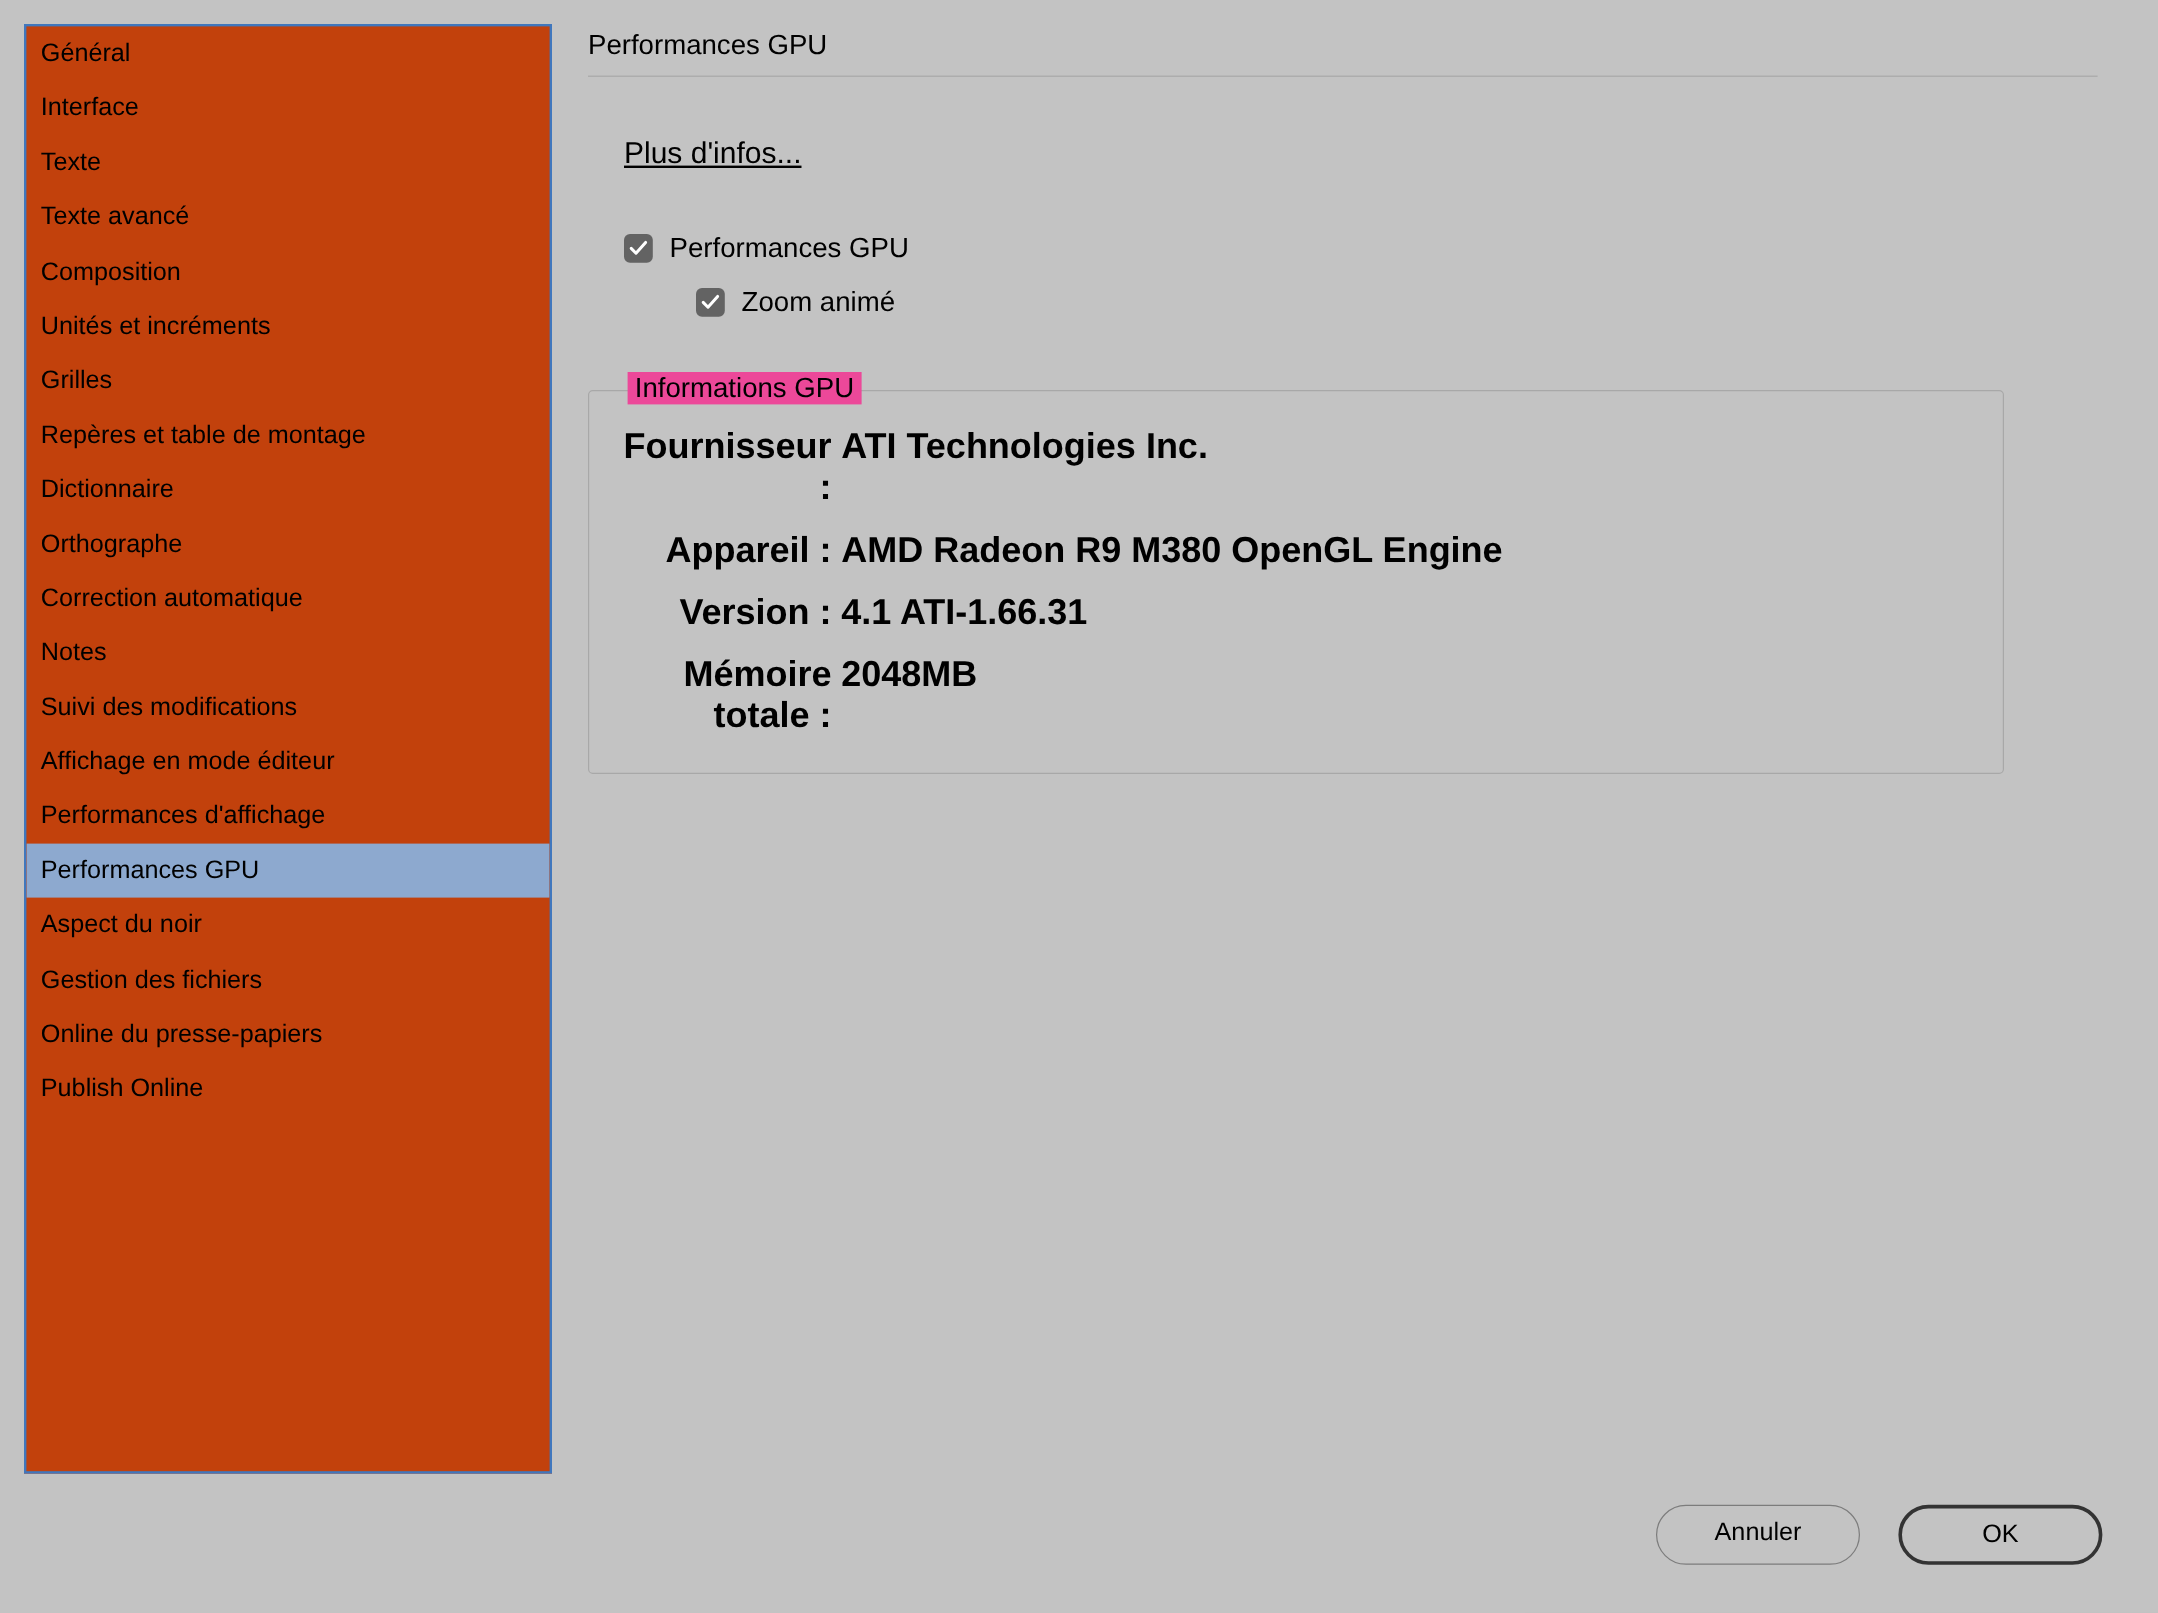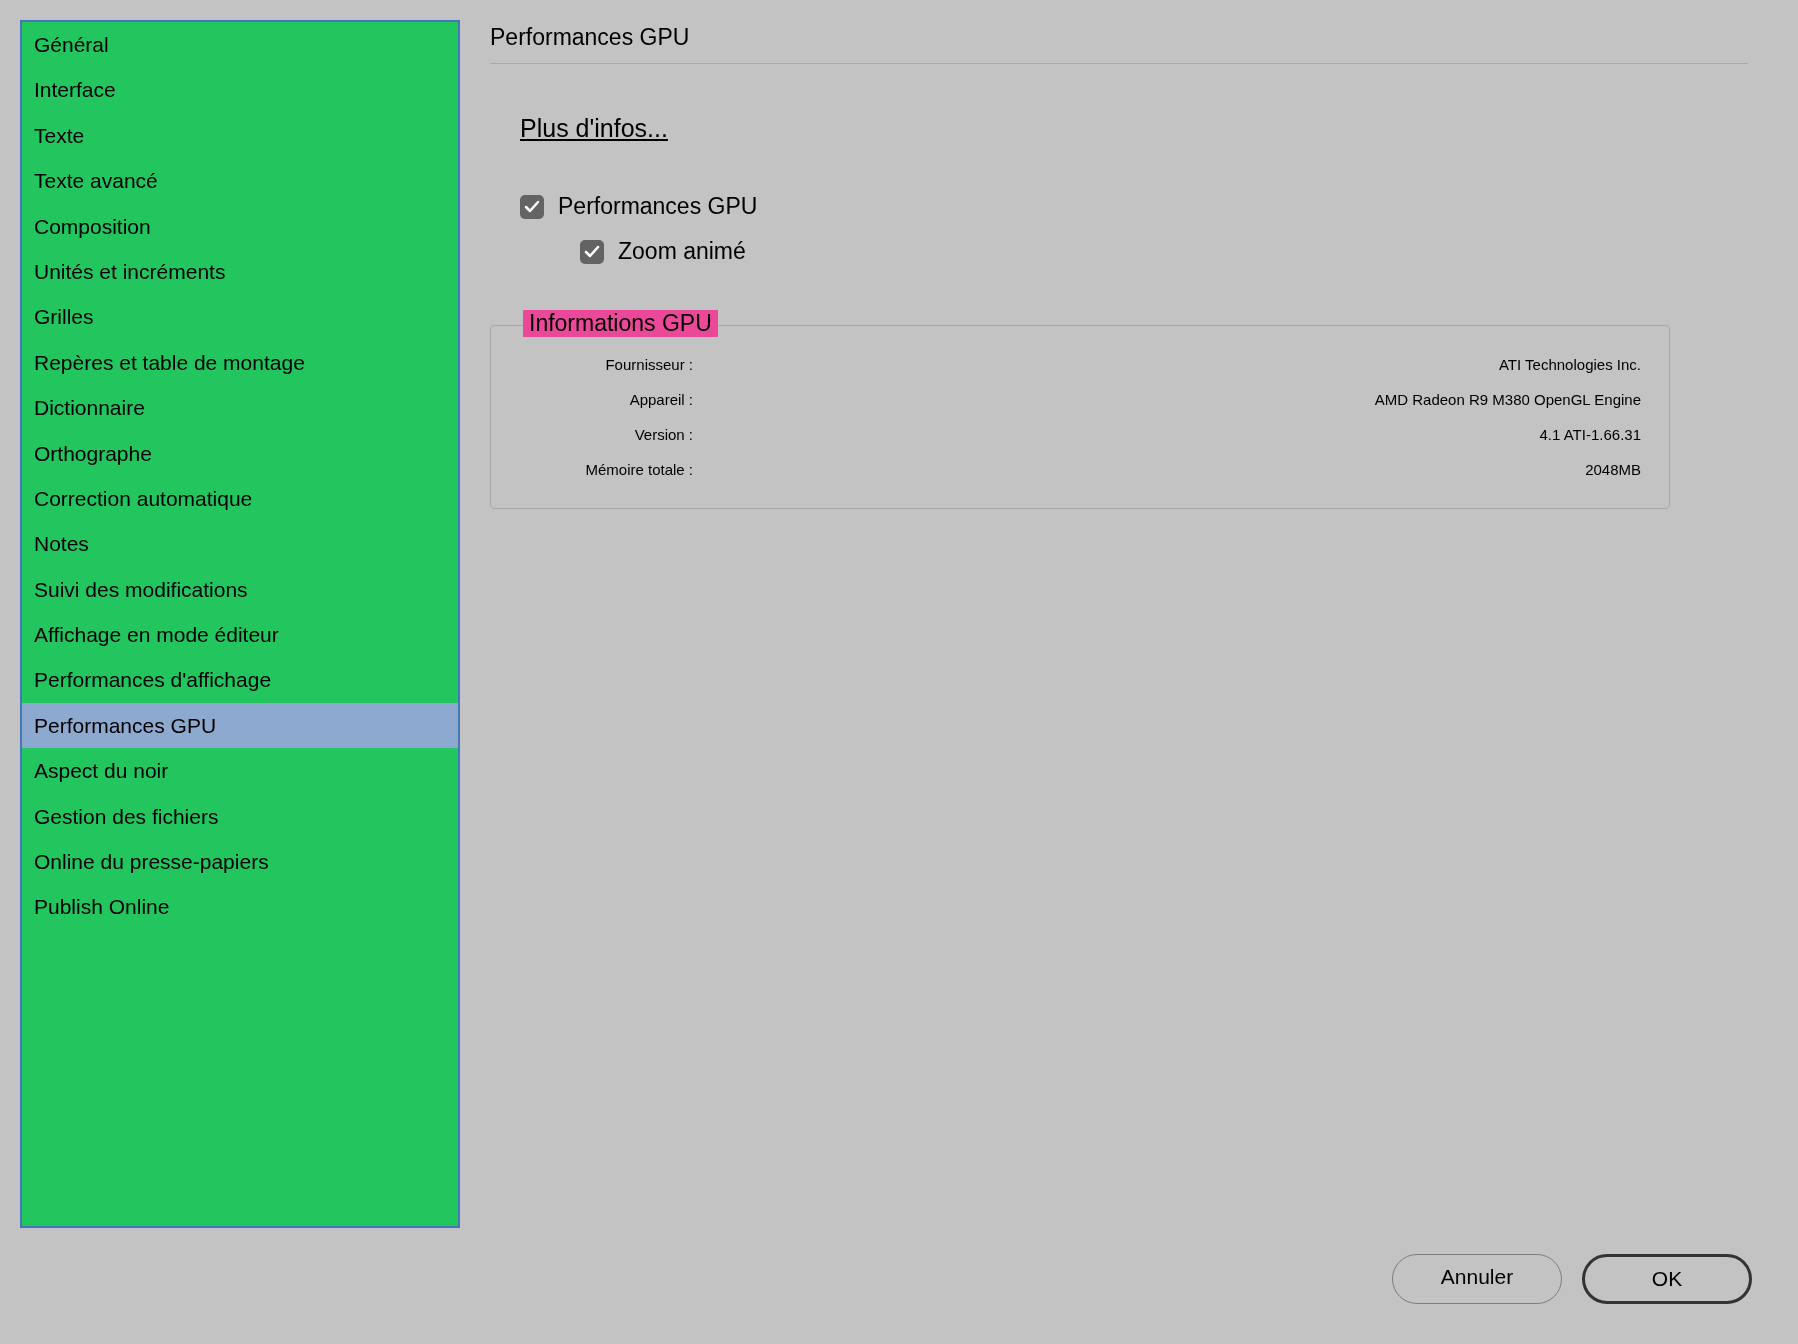--- a/index.html
+++ b/index.html
@@ -14,21 +14,21 @@
     .container {
       display: flex;
       padding: 20px;
       gap: 30px;
       height: 100%;
       position: relative;
     }
     .sidebar {
       width: 440px;
       border: 2px solid #4077bd;
-      background: #22c55e;
+      background: #c2410c;
       overflow-y: auto;
       height: 1208px;
     }
     .sidebar-item {
       padding: 8px 12px;
       font-size: 21px;
       font-weight: 300;
       cursor: pointer;
       line-height: 1.4;
     }
@@ -103,37 +103,36 @@
       top: -16px;
       left: 32px;
       background: #ec4899;
       padding: 0 6px;
       font-size: 23px;
       font-weight: 300;
     }
     .info-row {
       display: flex;
       margin-bottom: 18px;
-      font-size: 15px;
-      font-weight: 400;
-      justify-content: space-between;
+      font-size: 30px;
+      font-weight: 700;
     }
     .info-row:last-child { margin-bottom: 0; }
     .info-label {
       width: 190px;
       text-align: right;
       padding-right: 8px;
     }
     .info-value { }
     .button-row {
       position: absolute;
       bottom: 40px;
       right: 46px;
       display: flex;
-      gap: 20px;
+      gap: 32px;
     }
     .btn {
       border-radius: 26px;
       padding: 10px 42px;
       font-size: 21px;
       font-weight: 300;
       background: transparent;
       cursor: pointer;
       min-width: 170px;
       text-align: center;

